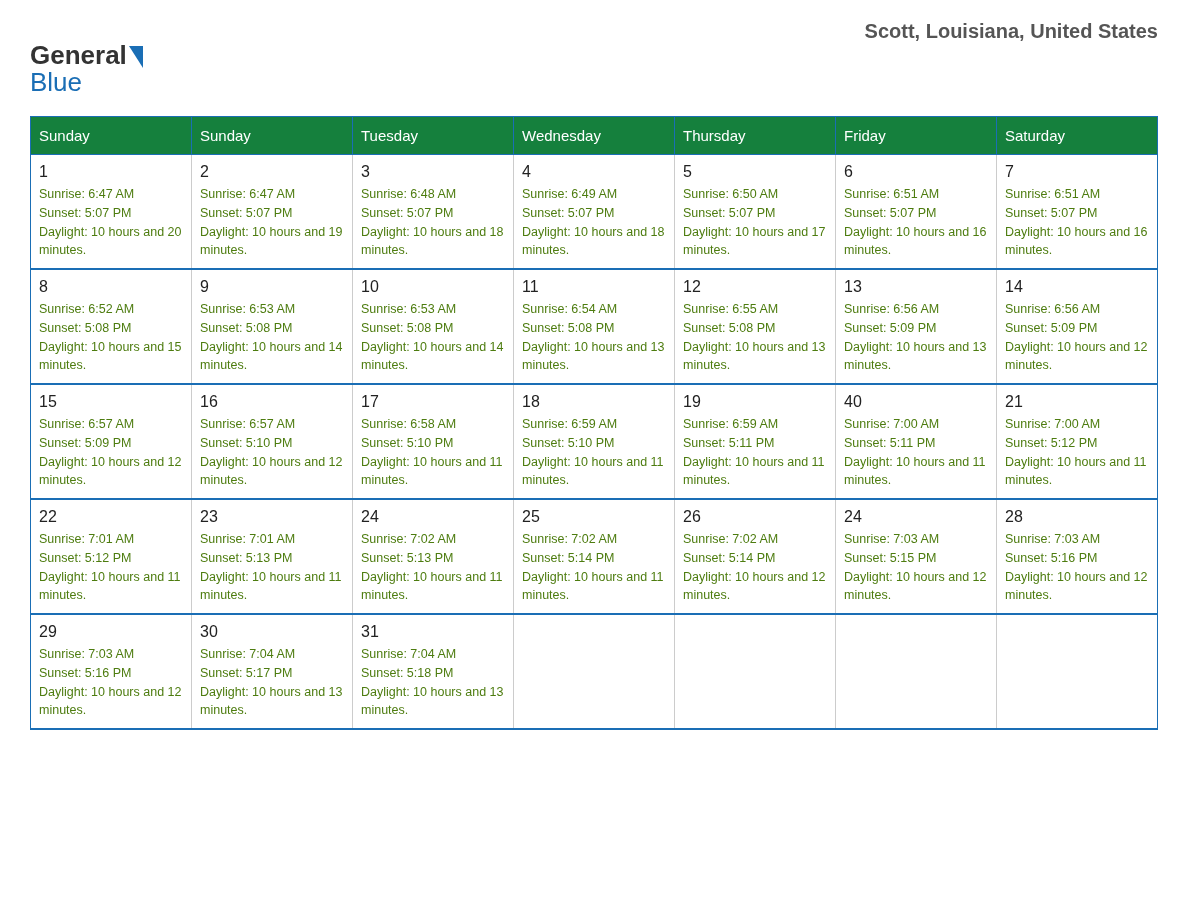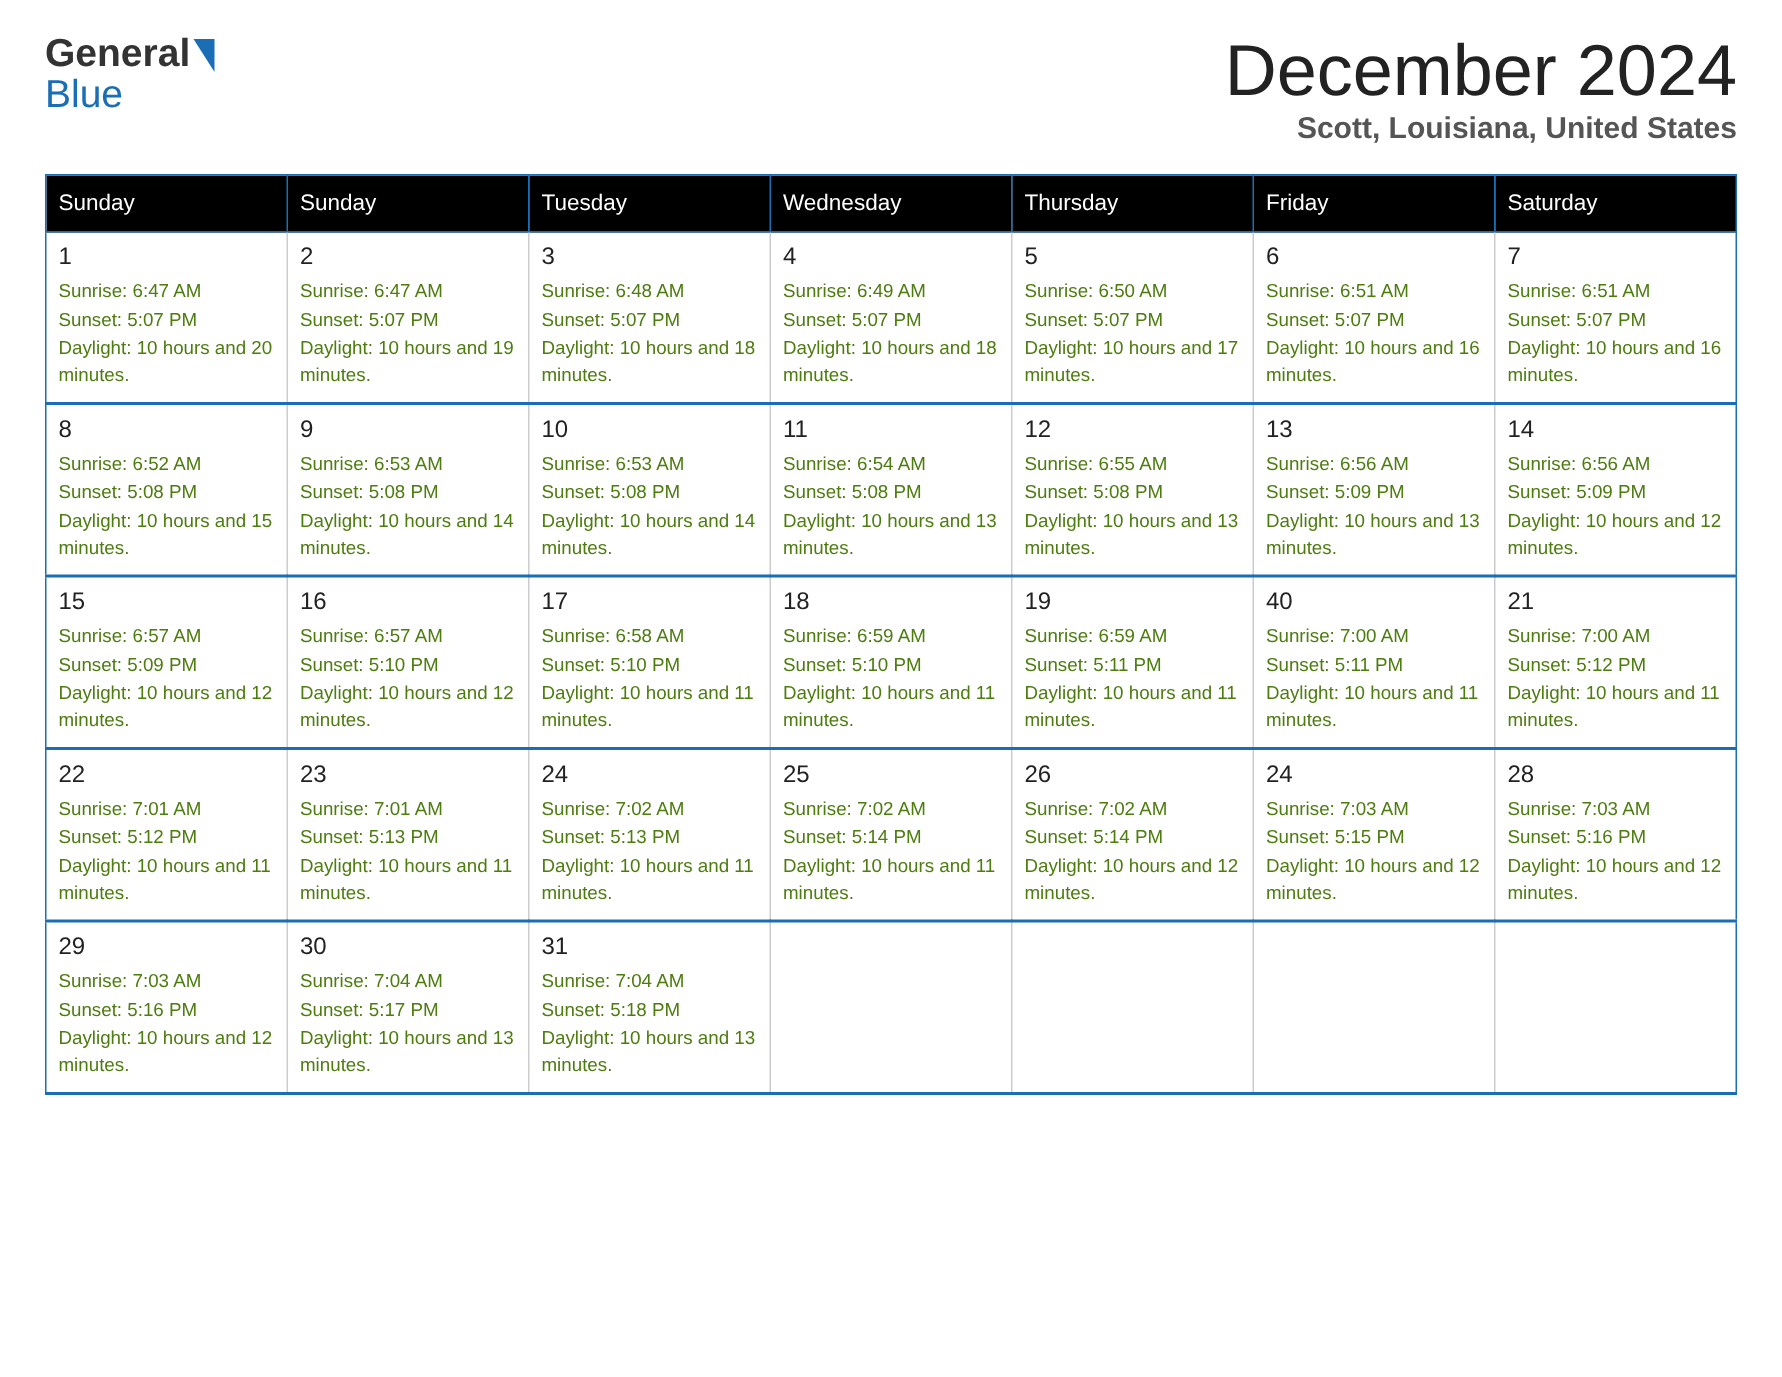--- a/index.html
+++ b/index.html
@@ -13,20 +13,21 @@
     .header {
       display: flex;
       justify-content: space-between;
       align-items: flex-start;
       margin-bottom: 18px;
     }
     .logo {
       display: flex;
       flex-direction: column;
       align-items: flex-start;
+      margin-top: 20px;
     }
     .logo-top {
       display: flex;
       align-items: center;
     }
     .logo-general {
       font-size: 26px;
       font-weight: bold;
       color: #333;
     }
@@ -57,21 +58,21 @@
       font-size: 20px;
       font-weight: bold;
       color: #555;
     }
     table {
       width: 100%;
       border-collapse: collapse;
       table-layout: fixed;
     }
     thead tr {
-      background-color: #000000;
+      background-color: #15803d;
     }
     thead th {
       color: #fff;
       padding: 10px 8px;
       font-size: 15px;
       font-weight: normal;
       text-align: left;
       border: 1px solid #1a6eb5;
     }
     tbody tr {
@@ -112,21 +113,20 @@
 
 <div class="header">
   <div class="logo">
     <div class="logo-top">
       <span class="logo-general">General</span>
       <div class="logo-triangle"></div>
     </div>
     <span class="logo-blue">Blue</span>
   </div>
   <div class="title-block">
-    <h1>December 2024</h1>
     <h2>Scott, Louisiana, United States</h2>
   </div>
 </div>
 
 <table>
   <thead>
     <tr>
     <th>Sunday</th>
         <th>Sunday</th>
         <th>Tuesday</th>

